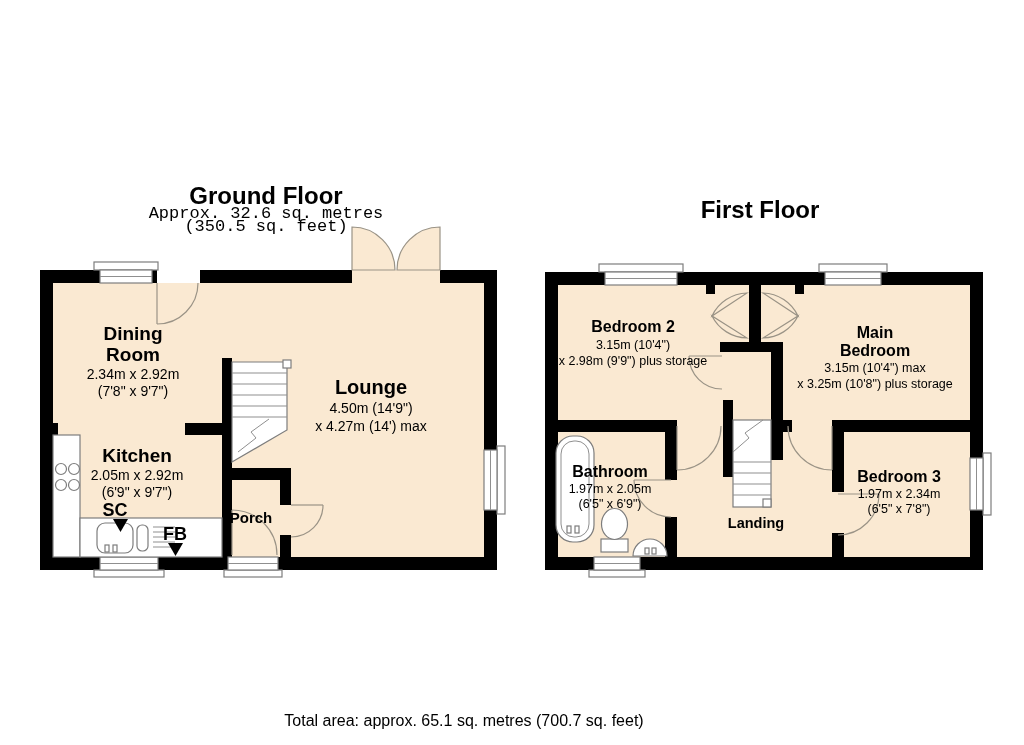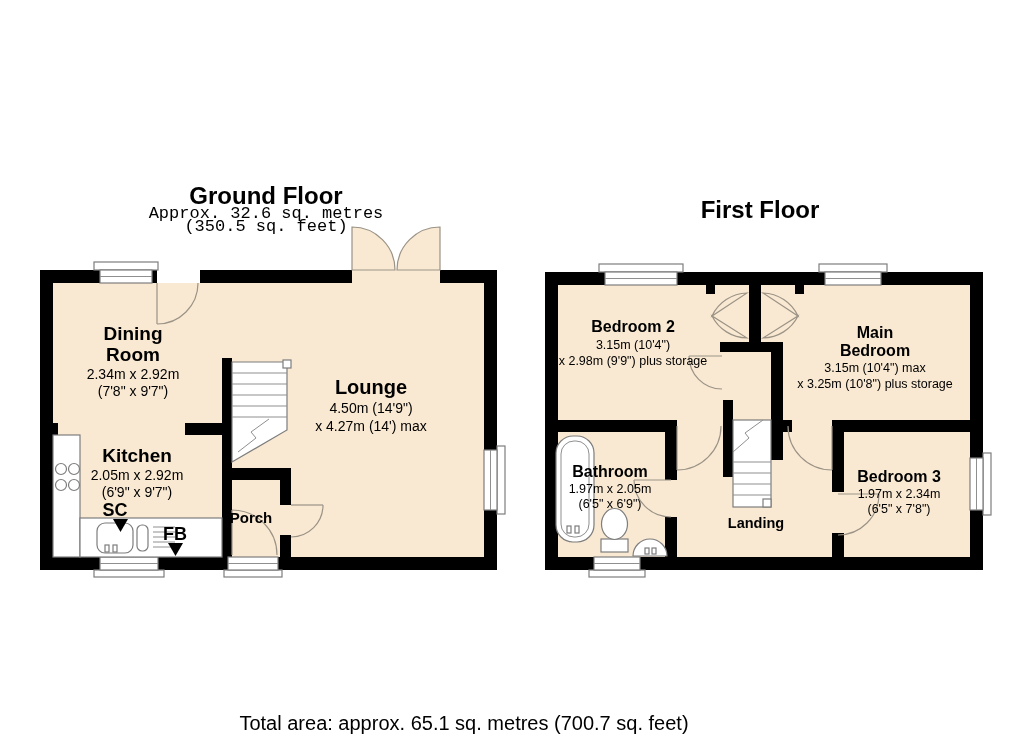--- a/index.html
+++ b/index.html
@@ -1,20 +1,20 @@
 <!DOCTYPE html>
 <html><head>
 <meta charset="utf-8">
 <style>
   html,body{margin:0;padding:0;background:#ffffff;}
   .canvas{position:relative;width:1024px;height:745px;background:#ffffff;overflow:hidden;
           font-family:"Liberation Sans",sans-serif;color:#000;}
   .floor-title{position:absolute;text-align:center;font-weight:bold;font-size:24px;line-height:20px;}
   .floor-subtitle{position:absolute;text-align:center;font-size:17px;line-height:13px;font-family:Liberation Mono, monospace;}
-  .footer{position:absolute;left:0;top:712px;width:928px;text-align:center;font-size:20px;}
+  .footer{position:absolute;left:0;top:712px;width:928px;text-align:center;font-size:16px;}
   svg{position:absolute;}
   svg text{font-family:"Liberation Sans",sans-serif;fill:#000;}
   .t-name-g{font-size:19px;font-weight:bold;}
   .t-name-xl{font-size:20px;font-weight:bold;}
   .t-dim-g{font-size:14px;}
   .t-name-f{font-size:16px;font-weight:bold;}
   .t-dim-f{font-size:12.5px;}
   .t-small-b{font-size:15px;font-weight:bold;}
   .t-land{font-size:14.5px;font-weight:bold;}
   .t-sc{font-size:18px;font-weight:bold;}

